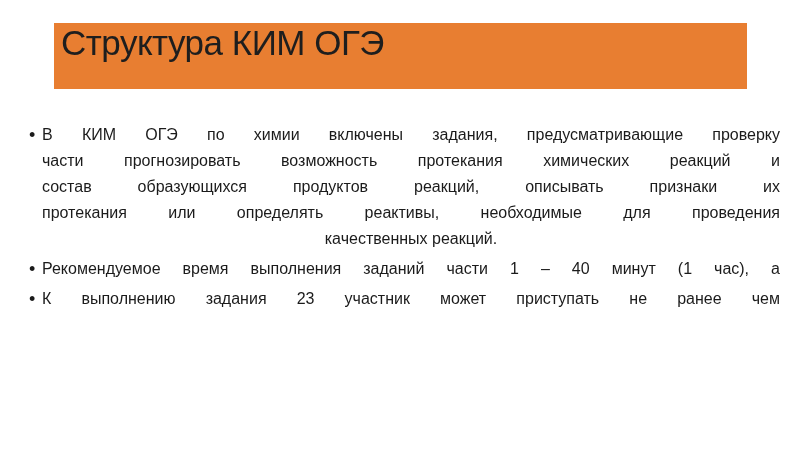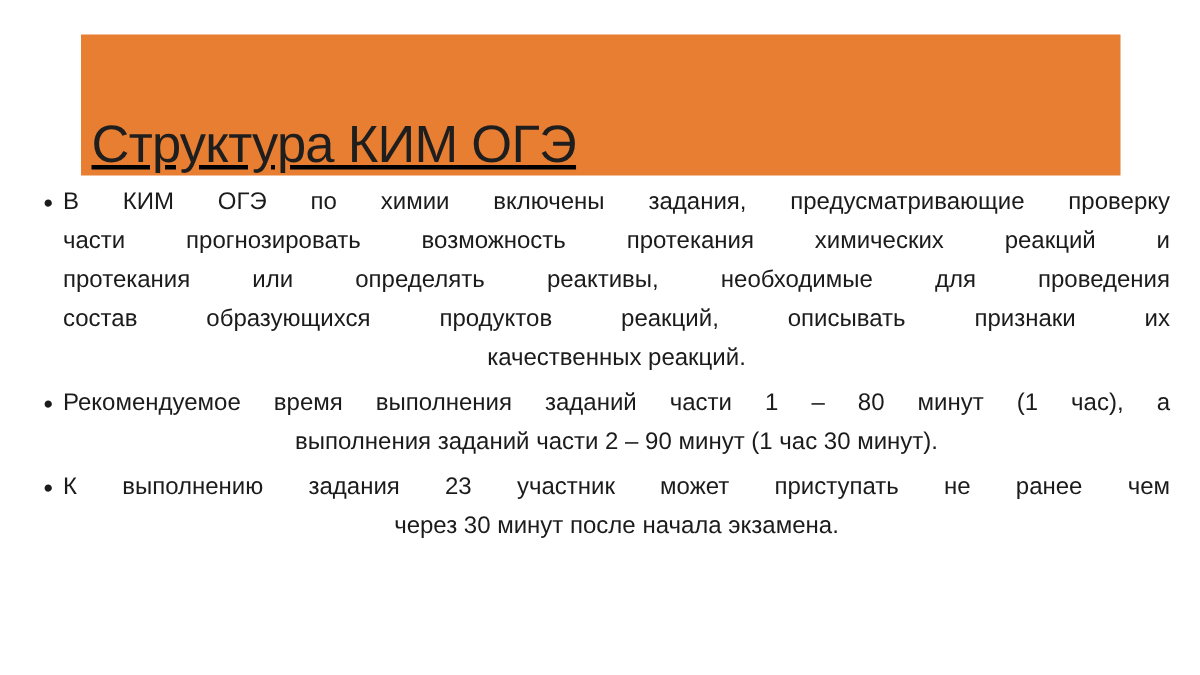--- a/index.html
+++ b/index.html
@@ -13,25 +13,24 @@
     position: relative;
     width: 800px;
     height: 450px;
     background: #ffffff;
   }
   .banner {
     position: absolute;
     left: 54px;
     top: 23px;
     width: 693px;
-    height: 94px;
+    height: 66px;
     background: #E87E31; 
     display: flex;
-    align-items: flex-end;
-    text-decoration: underline;
+    align-items: flex-start;
   }
   .title {
     font-size: 35px;
     font-weight: 400;
     letter-spacing: -0.5px;
     color: #1e1e1e;
     padding-left: 7px;
     white-space: nowrap;
   }
   .body {
@@ -67,33 +66,31 @@
 <div class="slide">
   <div class="banner" style="background: rgb(232, 126, 49);">
     <h1 class="title">Структура КИМ ОГЭ</h1>
   </div>
   <div class="body" style="color: rgb(27, 27, 27);">
       <div class="bullet-item">
         <span class="bullet-marker">•</span>
         <div class="bullet-text">
           <div class="line just">В КИМ ОГЭ по химии включены задания, предусматривающие проверку</div>
           <div class="line just">части прогнозировать возможность протекания химических реакций и</div>
+          <div class="line just">состав образующихся продуктов реакций, описывать признаки их</div>
           <div class="line just">протекания или определять реактивы, необходимые для проведения</div>
-          <div class="line just">состав образующихся продуктов реакций, описывать признаки их</div>
           <div class="line">качественных реакций.</div>
         </div>
       </div>
       <div class="bullet-item">
         <span class="bullet-marker">•</span>
         <div class="bullet-text">
-          <div class="line just">Рекомендуемое время выполнения заданий части 1 – 80 минут (1 час), а</div>
-          <div class="line">выполнения заданий части 2 – 90 минут (1 час 30 минут).</div>
+          <div class="line just">Рекомендуемое время выполнения заданий части 1 – 40 минут (1 час), а</div>
         </div>
       </div>
       <div class="bullet-item">
         <span class="bullet-marker">•</span>
         <div class="bullet-text">
           <div class="line just">К выполнению задания 23 участник может приступать не ранее чем</div>
-          <div class="line">через 30 минут после начала экзамена.</div>
         </div>
       </div>
     </div>
 </div>
 
 </body></html>

